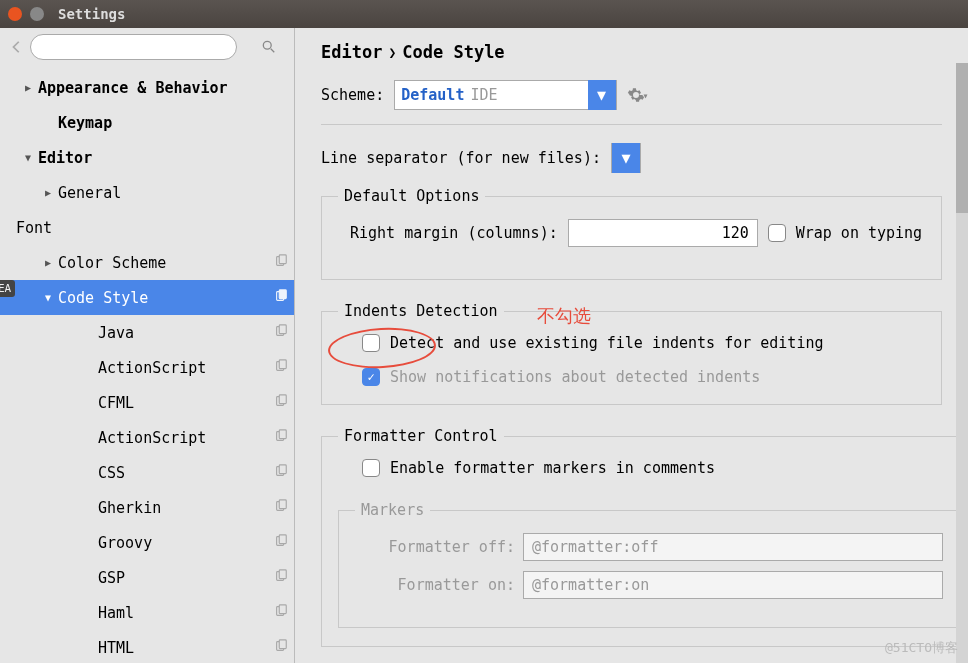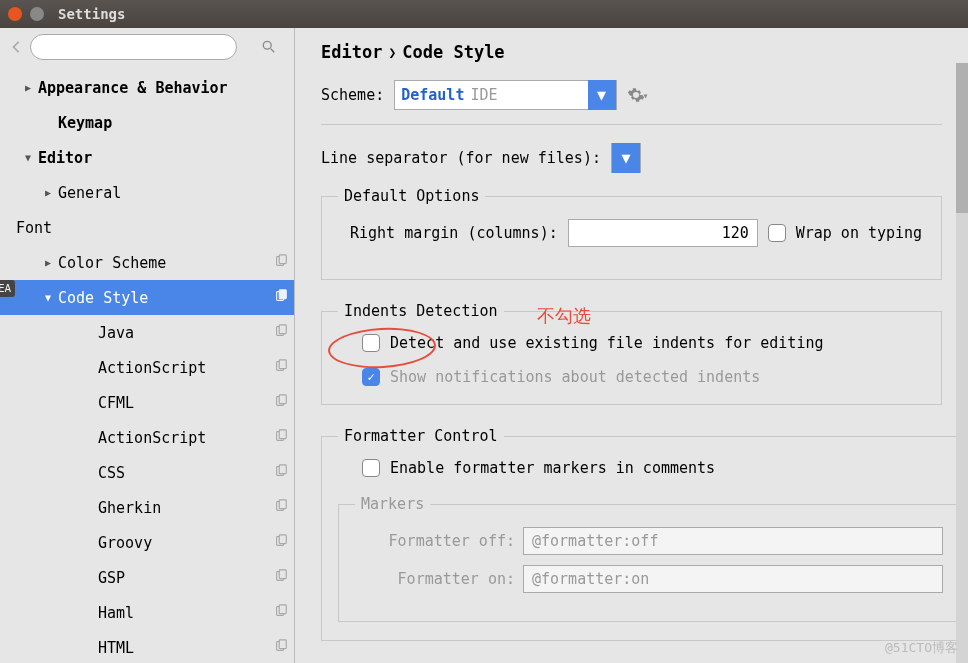--- a/index.html
+++ b/index.html
@@ -261,21 +261,21 @@
       <div class="indent1">
         <label class="chk-label disabled">
           <span class="chk filled">✓</span>
           <span>Show notifications about detected indents</span>
         </label>
       </div>
     </fieldset>
 
     <fieldset>
       <legend>Formatter Control</legend>
-      <div class="indent1" style="margin-bottom:18px">
+      <div class="indent1" style="margin-bottom:24px">
         <label class="chk-label">
           <span class="chk"></span>
           <span>Enable formatter markers in comments</span>
         </label>
       </div>
       <fieldset class="inner">
         <legend style="color:#999">Markers</legend>
         <div class="form-row">
           <span class="form-label">Formatter off:</span>
           <input class="txt-input" disabled="" value="@formatter:off" style="">

